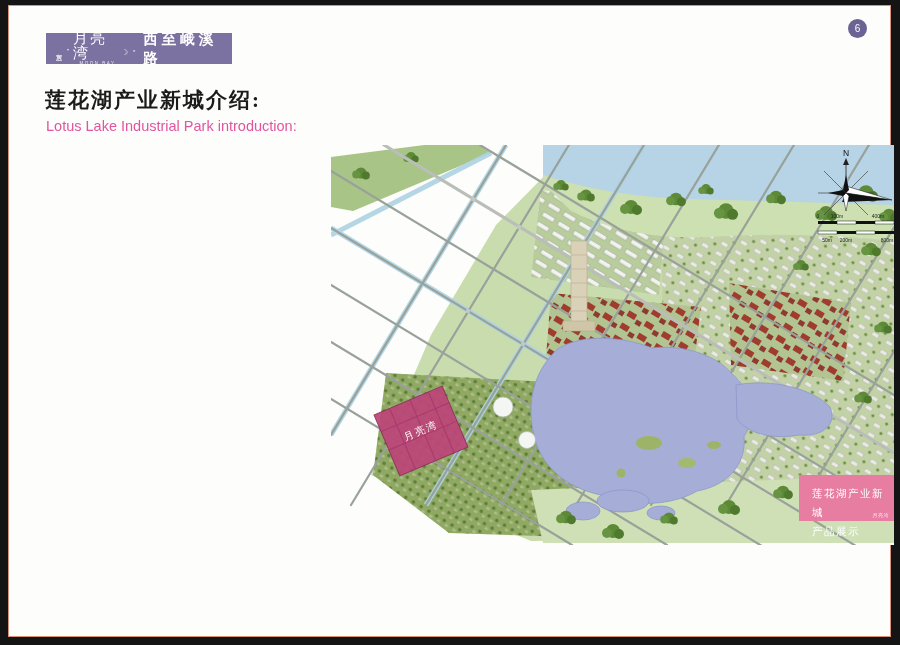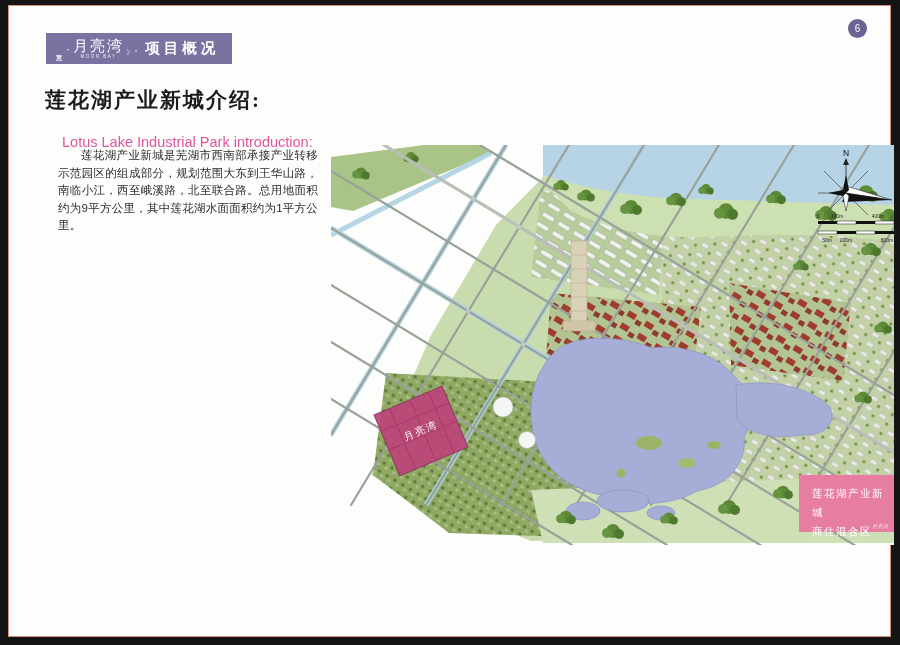--- a/index.html
+++ b/index.html
@@ -20,58 +20,57 @@
   .crescent{font-size:8px;opacity:.85;transform:translateY(4px);margin-left:-3px;}
   .sep{font-size:9px;margin:0 2px 0 4px;opacity:.9;}
   .section{font-family:"Liberation Serif","DejaVu Serif",serif;font-size:14.5px;letter-spacing:4px;font-weight:600;}
 
   .pagenum{position:absolute;left:839px;top:13px;width:19px;height:19px;border-radius:50%;
            background:#6b6393;color:#fff;font-size:10px;display:flex;align-items:center;
            justify-content:center;}
 
   h1{position:absolute;left:36px;top:80px;margin:0;font-family:Liberation Serif, serif;
      font-size:21px;font-weight:600;letter-spacing:2px;color:#1b1b1b;}
-  h2{position:absolute;left:37px;top:112px;margin:16px;font-size:14.5px;font-weight:400;color:#e1559f;}
+  h2{position:absolute;left:37px;top:112px;margin:0;font-size:14.5px;font-weight:400;color:#e1559f;}
 
   .bodycol{position:absolute;left:49px;top:141px;width:260px;color:#2b2b2b;}
   .bodycol p{margin:0 0 12px 0;font-size:11.5px;line-height:17.6px;text-align:justify;
              text-indent:2em;letter-spacing:.2px;}
 
   .mapwrap{position:absolute;left:322px;top:139px;width:563px;height:400px;}
   .mapwrap svg{position:absolute;left:0;top:0;}
 
-  .legendbox{position:absolute;left:468px;top:330px;width:95px;height:57px;background:#e87da2;
+  .legendbox{position:absolute;left:468px;top:330px;width:95px;height:46px;background:#e87da2;
              color:#fff;box-sizing:border-box;padding:9px 0 0 13px;}
   .legendbox .l1,.legendbox .l2{font-size:10.5px;letter-spacing:1.5px;line-height:19px;}
   .legendbox .sm{position:absolute;right:5px;bottom:3px;font-size:5px;opacity:.85;letter-spacing:.5px;}
 </style>
 </head>
 <body>
 
 <div class="page">
 
   <div class="banner">
     <span class="v">宜居</span>
     <span class="dot">·</span>
     <span class="brandwrap">
       <span class="brand">月亮湾</span>
       <span class="brand-en">MOON BAY</span>
     </span>
     <span class="crescent">☽</span>
     <span class="sep">。</span>
-    <span class="section">项目概况</span>
+    <span class="section">西至峨溪路</span>
   </div>
 
   <div class="pagenum">6</div>
 
   <h1>莲花湖产业新城介绍:</h1>
   <h2>Lotus Lake Industrial Park introduction:</h2>
 
   <div class="bodycol">
-    <p>莲花湖产业新城是芜湖市西南部承接产业转移示范园区的组成部分，规划范围大东到王华山路，南临小江，西至峨溪路，北至联合路。总用地面积约为9平方公里，其中莲花湖水面面积约为1平方公里。</p>
   </div>
 
   <div class="mapwrap">
     <svg width="563" height="400" viewBox="0 0 563 400">
       <defs>
         <clipPath id="mclip">
             <rect x="0" y="0" width="563" height="400"></rect>
           </clipPath>
         <pattern id="pWhiteRows" width="18" height="11" patternUnits="userSpaceOnUse" patternTransform="rotate(31)">
           <rect width="18" height="11" fill="#b9cc9c"></rect>
@@ -236,18 +235,18 @@
           <rect x="544" y="86" width="19" height="3" fill="#111"></rect>
           <text x="496" y="97" text-anchor="middle">50m</text>
           <text x="515" y="97" text-anchor="middle">200m</text>
           <text x="556" y="97" text-anchor="middle">800m</text>
         </g>
       </g>
     </svg>
 
     <div class="legendbox">
       <div class="l1">莲花湖产业新城</div>
-      <div class="l2">商住混合区</div>
+      <div class="l2">产品展示</div>
       <div class="sm">月亮湾</div>
     </div>
   </div>
 
 </div>
 
 </body></html>

